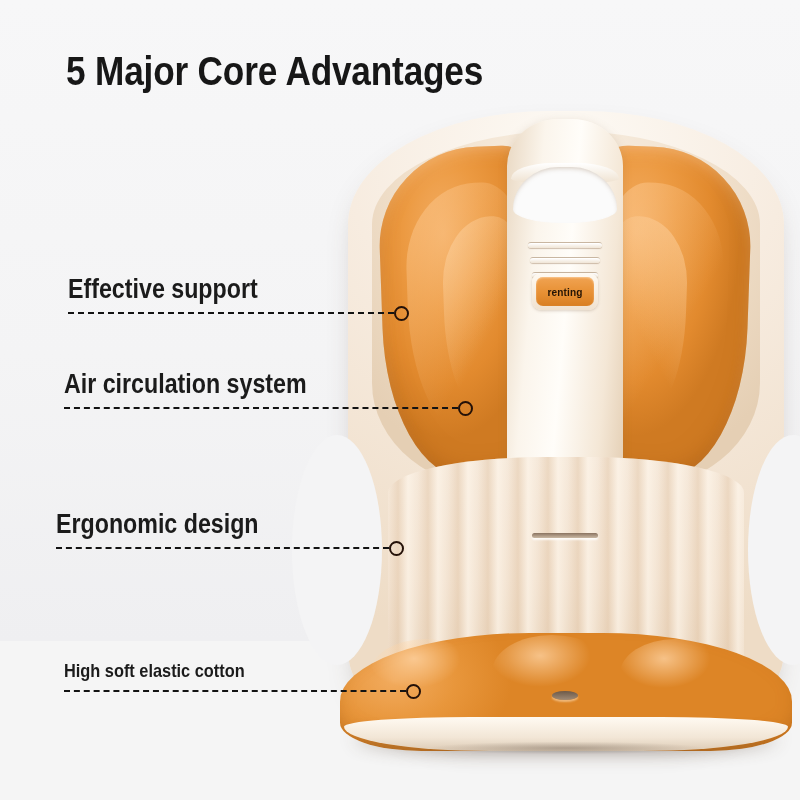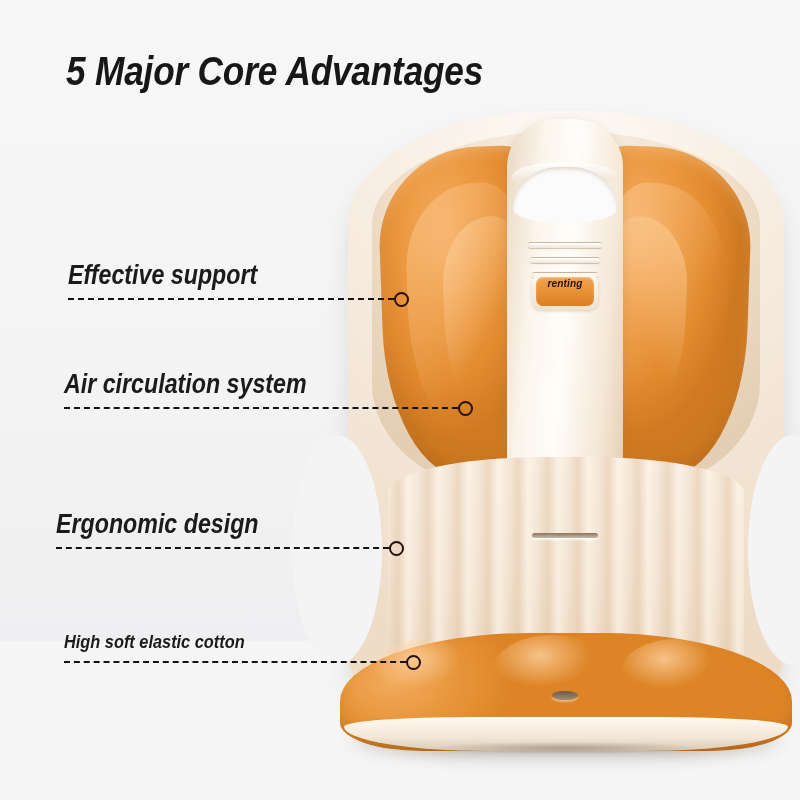--- a/index.html
+++ b/index.html
@@ -4,21 +4,20 @@
 <style>
   html,body{margin:0;padding:0;}
   body{
     width:800px;height:800px;overflow:hidden;
     font-family:"Liberation Sans",sans-serif;
     background:#f5f5f5;
   }
   #stage{
     position:relative;width:800px;height:641px;
     background:linear-gradient(180deg,#f7f7f8 0%,#f4f4f5 55%,#efeff1 100%);
-    font-style:italic;
   }
 
   
   #page-title{
     position:absolute;left:66px;top:46px;
     font-size:40px;line-height:50px;
     font-weight:700;color:#171717;
     letter-spacing:-0.2px;
     transform:scaleX(.88);transform-origin:left center;
     white-space:nowrap;
@@ -135,21 +134,21 @@
   #badge-frame{
     left:50%;margin-left:-33px;top:168px;width:66px;height:37px;
     background:linear-gradient(180deg,#fffaf2,#f0e2d0);
     border-radius:9px;
     box-shadow:0 1px 3px rgba(140,110,80,.3);
   }
   #badge{
     left:50%;margin-left:-29px;top:172px;width:58px;height:29px;
     border-radius:7px;
     background:linear-gradient(180deg,#f0a352 0%,#e89135 52%,#d97f22 100%);
-    display:flex;align-items:flex-start;justify-content:center;
+    display:flex;align-items:center;justify-content:center;
     box-shadow:inset 0 1px 2px rgba(255,220,180,.65);
   }
   #badge-text{
     font-size:11px;font-weight:700;color:#241405;letter-spacing:.1px;
     transform:scaleX(.92);
   }
 
   
   #lower-panel{
     left:58px;top:352px;width:356px;height:222px;
@@ -256,35 +255,35 @@
       <div class="bump" id="b1"></div>
       <div class="bump" id="b2"></div>
       <div class="bump" id="b3"></div>
     </div>
     <div class="shape" id="base-hole"></div>
     <div class="shape" id="rim"></div>
     <div class="shape" id="shadow"></div>
   </div>
 
   <div id="callout-layer">
-      <div class="callout big" style="left: 68px; top: 240px; width: 350px; height: 60px;">
+      <div class="callout big" style="left: 68px; top: 254px; width: 350px; height: 60px;">
         <div class="clabel">Effective support</div>
         <div class="dashline" style="width: 326px;"></div>
         <div class="dot" style="left: 326px;"></div>
       </div>
       <div class="callout big" style="left: 64px; top: 349px; width: 418px; height: 60px;">
         <div class="clabel">Air circulation system</div>
         <div class="dashline" style="width: 394px;"></div>
         <div class="dot" style="left: 394px;"></div>
       </div>
       <div class="callout big" style="left: 56px; top: 489px; width: 357px; height: 60px;">
         <div class="clabel">Ergonomic design</div>
         <div class="dashline" style="width: 333px;"></div>
         <div class="dot" style="left: 333px;"></div>
       </div>
-      <div class="callout small" style="left: 64px; top: 603px; width: 366px; height: 60px;">
+      <div class="callout small" style="left: 64px; top: 632px; width: 366px; height: 60px;">
         <div class="clabel">High soft elastic cotton</div>
         <div class="dashline" style="width: 342px;"></div>
         <div class="dot" style="left: 342px;"></div>
       </div>
     </div>
 
 </div>
 
 </body></html>

